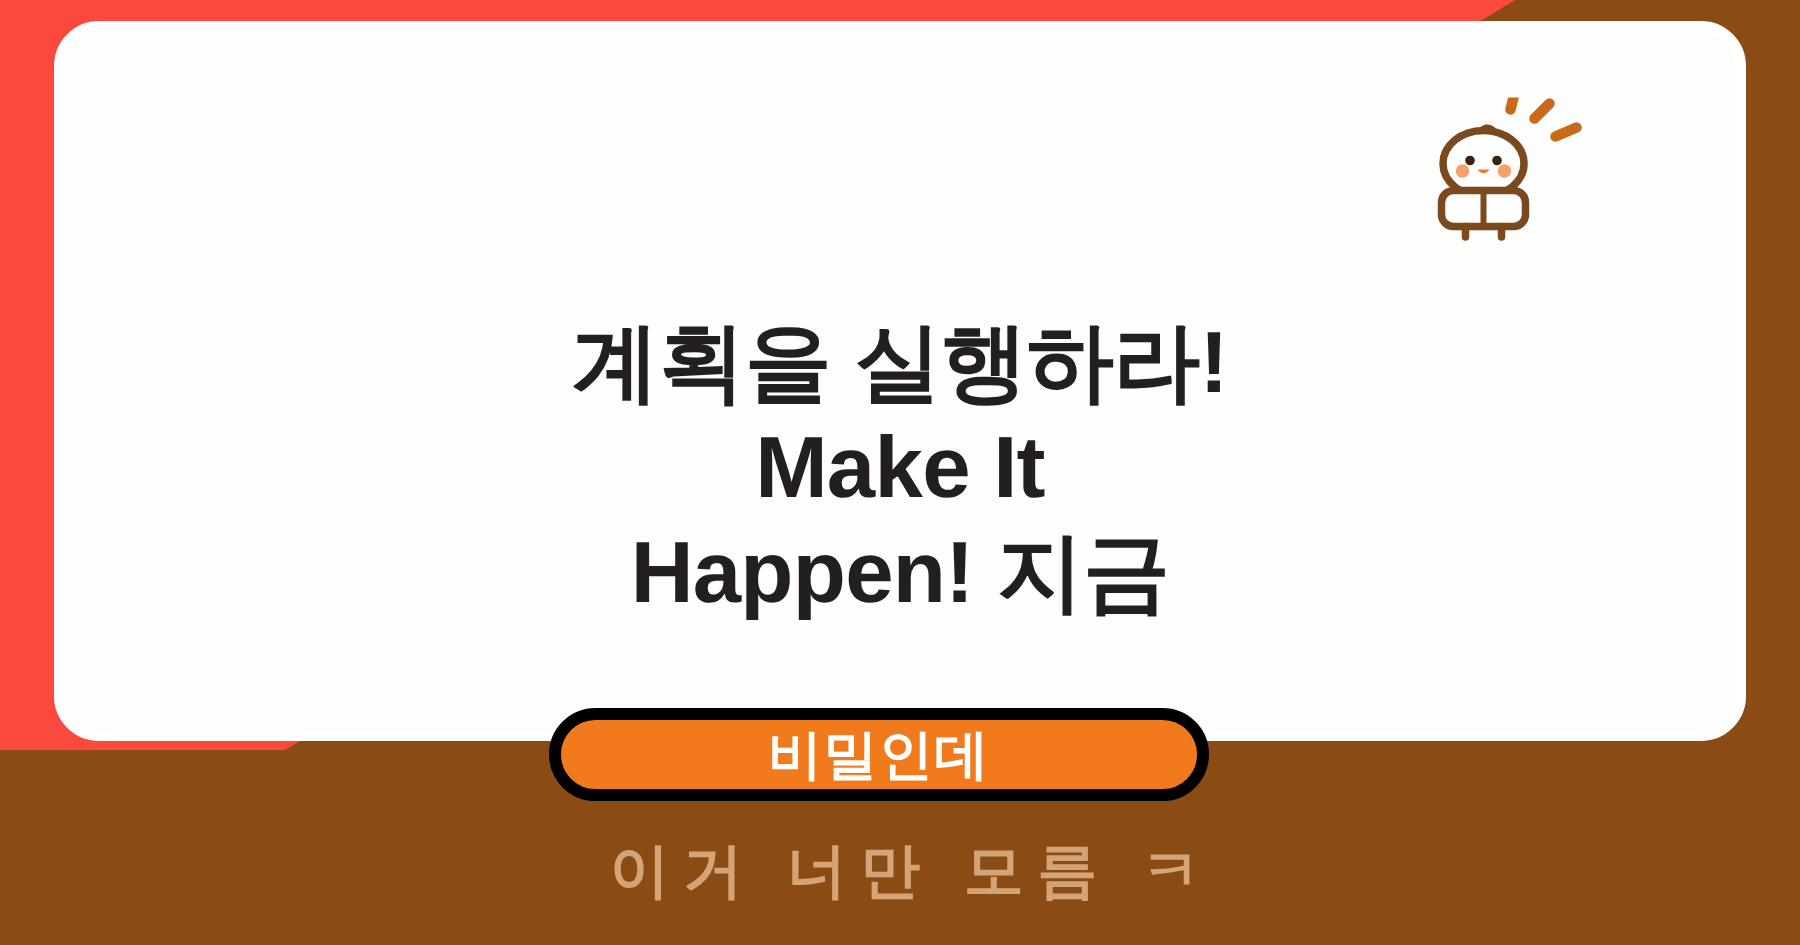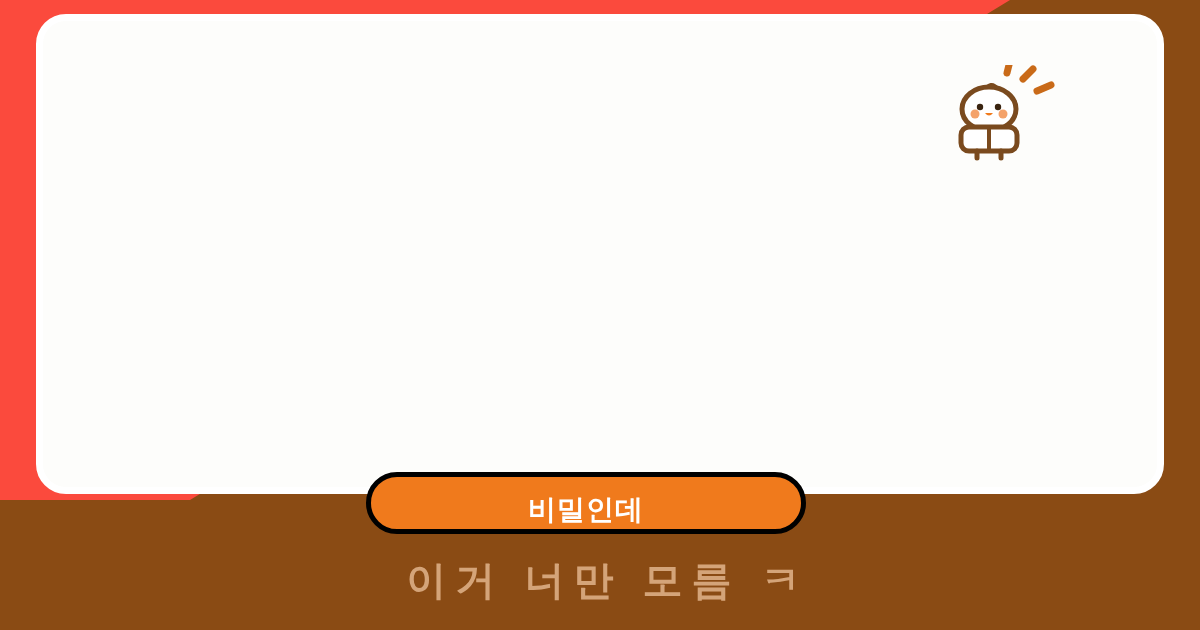--- a/index.html
+++ b/index.html
@@ -63,26 +63,26 @@
     position:absolute;
     right:98px;top:44px;
     width:110px;height:100px;
   }
   
   .badge{
     position:absolute;
     left:366px;top:472px;
     width:440px;height:62px;
     background:#f07a1c;
-    border:5px solid #000000;
+    border:8px solid #000000;
     border-radius:34px;
     box-sizing:border-box;
-    display:flex;align-items:flex-end;justify-content:center;
+    display:flex;align-items:center;justify-content:center;
     color:#ffffff;
-    font-size:28px;
+    font-size:36px;
     font-weight:700;
     letter-spacing:1px;
   }
   
   .subtitle{
     position:absolute;
     left:16px;right:0;bottom:22px;
     text-align:center;
     color:#d9a97f;
     font-size:40px;
@@ -96,20 +96,23 @@
 
 <div id="stage">
 
   <div class="red-base"></div>
   <div class="wedge"></div>
   <div class="band-bottom"></div>
 
   <div class="card">
     <div class="card-inner"></div>
 
+    <div class="headline">계획을 실행하라!
+Make It
+Happen! 지금</div>
 
     <div class="mascot">
       <svg viewBox="0 0 110 100" width="110" height="100" aria-hidden="true">
 
         <g stroke="#c96a18" stroke-width="7" stroke-linecap="round">
           <line x1="74" y1="14" x2="84" y2="4"></line>
           <line x1="88" y1="26" x2="102" y2="20"></line>
           <line x1="58" y1="8" x2="60" y2="0"></line>
         </g>
 

